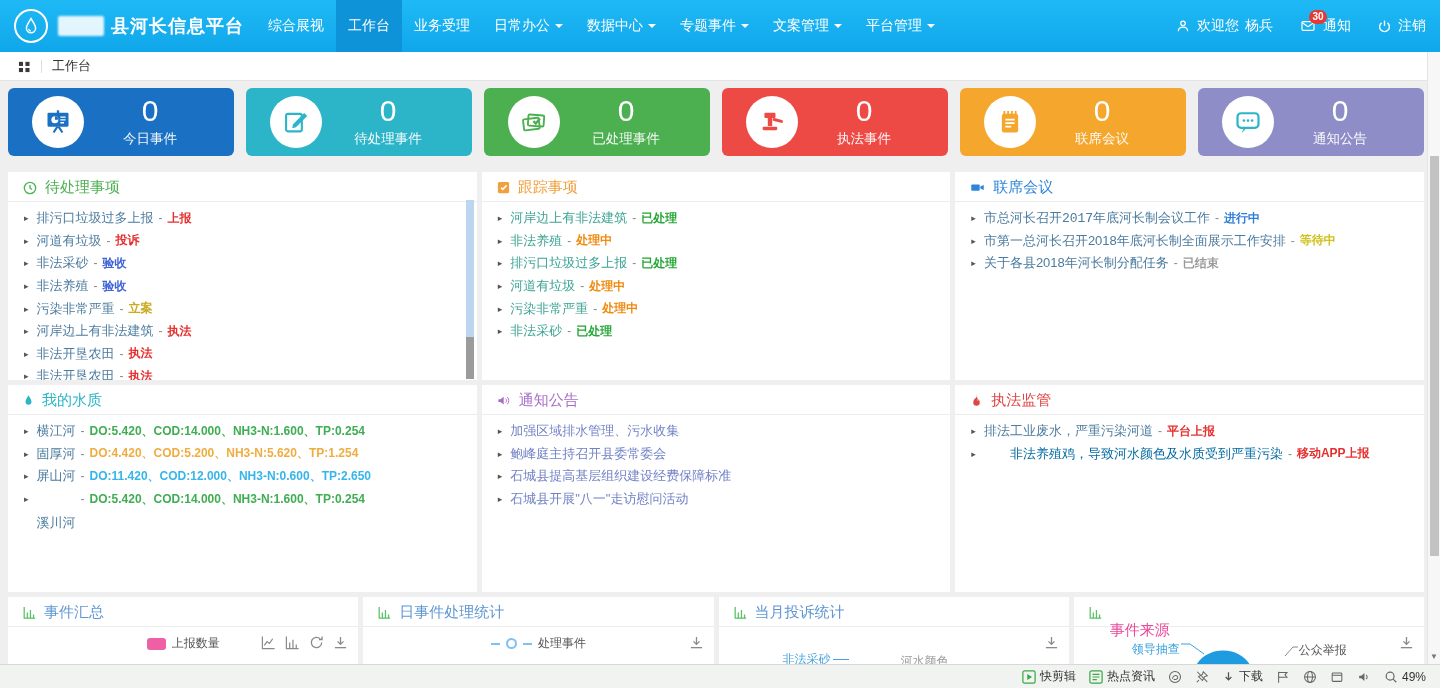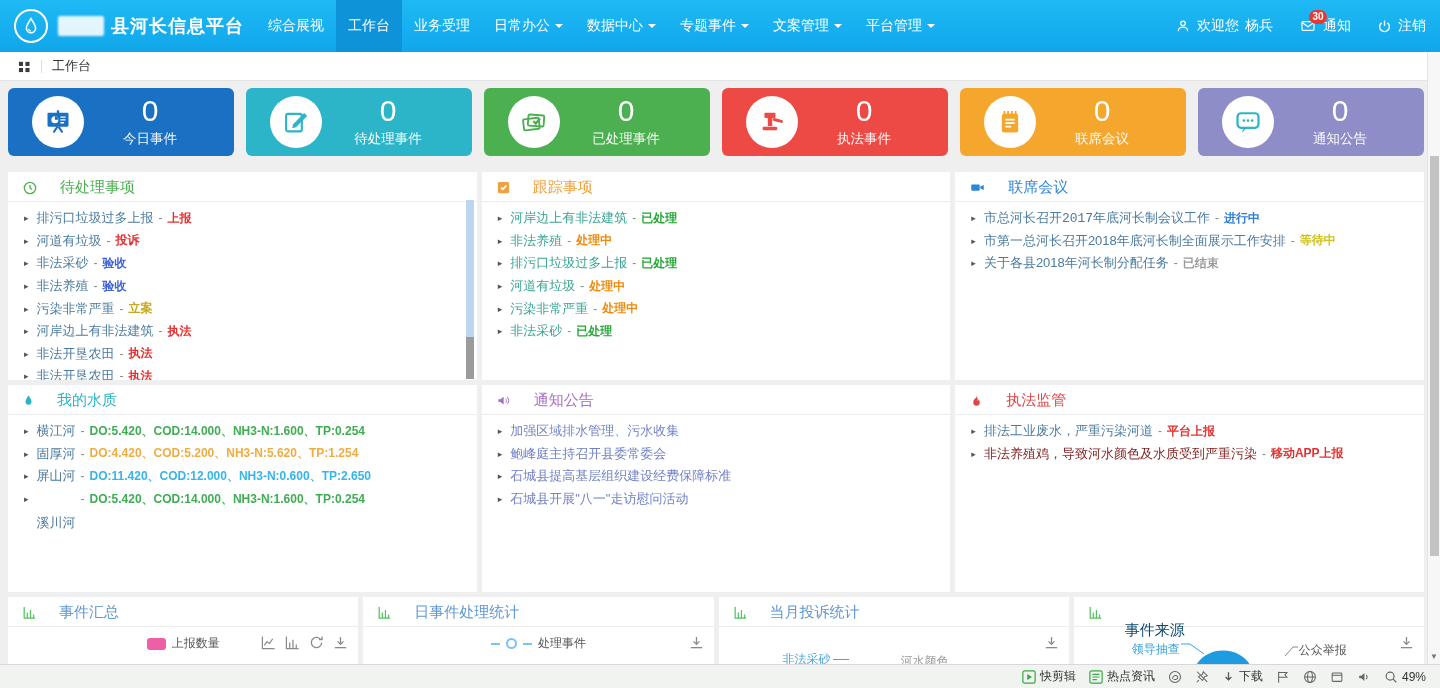--- a/index.html
+++ b/index.html
@@ -33,21 +33,21 @@
   .circ{width:52px;height:52px;border-radius:50%;background:#fff;margin-left:24px;display:flex;
         align-items:center;justify-content:center;flex:0 0 auto}
   .mid{flex:1;text-align:center;padding-right:18px}
   .val{font-size:30px;line-height:30px}
   .lbl{font-size:13.5px;margin-top:4px;opacity:.95}
   .prow{display:flex;gap:5px;margin:0 3px 0 8px}
   .row1{margin-top:16px;height:208px}
   .row2{margin-top:5px;height:207px}
   .row3{margin-top:5px;height:150px}
   .panel{flex:1;background:#fff;position:relative;overflow:hidden}
-  .panel-h{height:27px;border-bottom:1px solid #ececec;display:flex;align-items:center;gap:22px;
+  .panel-h{height:27px;border-bottom:1px solid #ececec;display:flex;align-items:center;gap:7px;
            padding:2px 14px 0 14px;font-size:15px}
   .p-list{list-style:none;margin:5px 0 0;padding:0}
   .p-list li{height:22.6px;display:flex;align-items:center;padding:0 16px;font-size:13px;white-space:nowrap;cursor:pointer}
   .arr{color:#555;font-size:9px;margin-right:8px}
   .sep{color:#888;margin:0 5px;font-size:12px}
   .st{font-size:12px;font-weight:bold}
   
   .inscroll{position:absolute;top:28px;right:3px;width:8px;bottom:2px}
   .ins-track{width:8px;height:137px;background:#bcd6f0}
   .ins-thumb{width:8px;height:42px;background:#9b9b9b}
@@ -487,21 +487,21 @@
         </div>
         <ul class="p-list">
           <li>
             <span class="arr">▸</span>
             <span class="t" style="color: rgb(75, 123, 158);">排法工业废水，严重污染河道</span>
             <span class="sep">-</span>
             <span class="st" style="color: rgb(230, 48, 48); text-align: right;">平台上报</span>
           </li>
           <li>
             <span class="arr">▸</span>
-            <span class="t" style="color: #7f1d1d;">非法养殖鸡，导致河水颜色及水质受到严重污染</span>
+            <span class="t" style="color: #0369a1; margin-left: 26px;">非法养殖鸡，导致河水颜色及水质受到严重污染</span>
             <span class="sep">-</span>
             <span class="st" style="color: rgb(230, 48, 48);">移动APP上报</span>
           </li>
         </ul>
       </div>
     </div>
   <div class="prow row3" id="row3">
       <div class="panel cpanel">
         <div class="panel-h">
           <span class="icn" style="color: rgb(88, 194, 101);">
@@ -596,21 +596,21 @@
         </div>
       </div>
       <div class="panel cpanel">
         <div class="panel-h">
           <span class="icn" style="color: rgb(88, 194, 101);">
             <svg width="15" height="15" viewBox="0 0 24 24" fill="none" stroke="currentColor" stroke-width="2">
               <path d="M3.5 3 V21 H21"></path>
               <path d="M8.5 21 V12 M13.5 21 V8 M18.5 21 V15"></path>
             </svg>
           </span>
-          <span class="p-title" style="color: #0c4a6e; margin-top: 35px;">事件来源</span>
+          <span class="p-title" style="color: #ec4899; margin-top: 35px;">事件来源</span>
         </div>
         <div class="c-body">
           <div class="toolbox">
             <span class="icn">
               <svg width="15" height="15" viewBox="0 0 16 16" fill="none" stroke="currentColor" stroke-width="1.4">
                 <path d="M8 2 v7.5 M4.8 6.8 L8 10 l3.2-3.2"></path>
                 <path d="M2 13.5 h12"></path>
               </svg>
             </span>
           </div>

